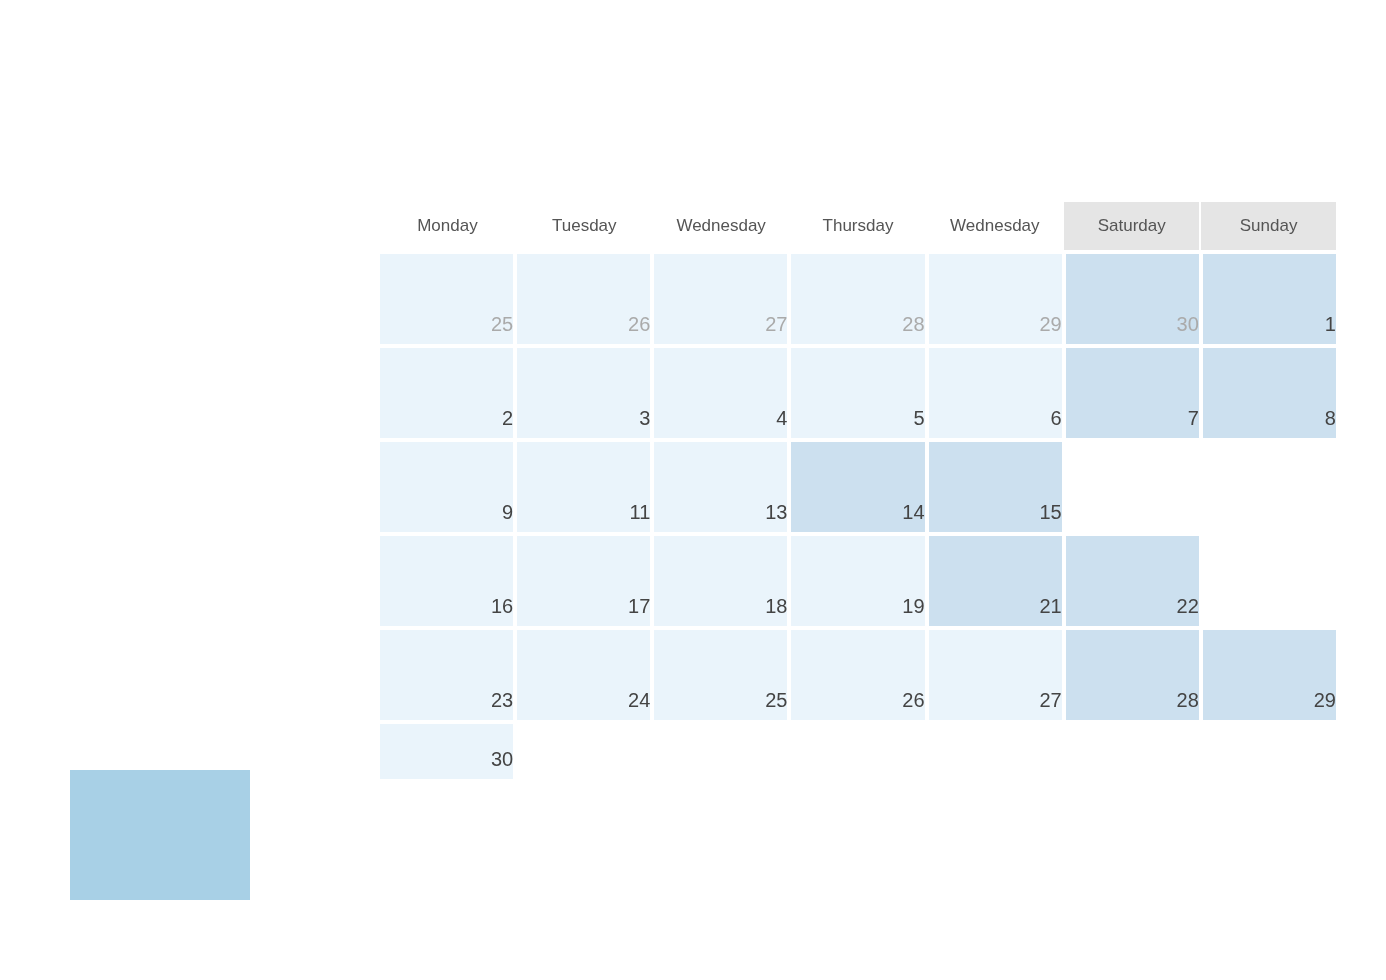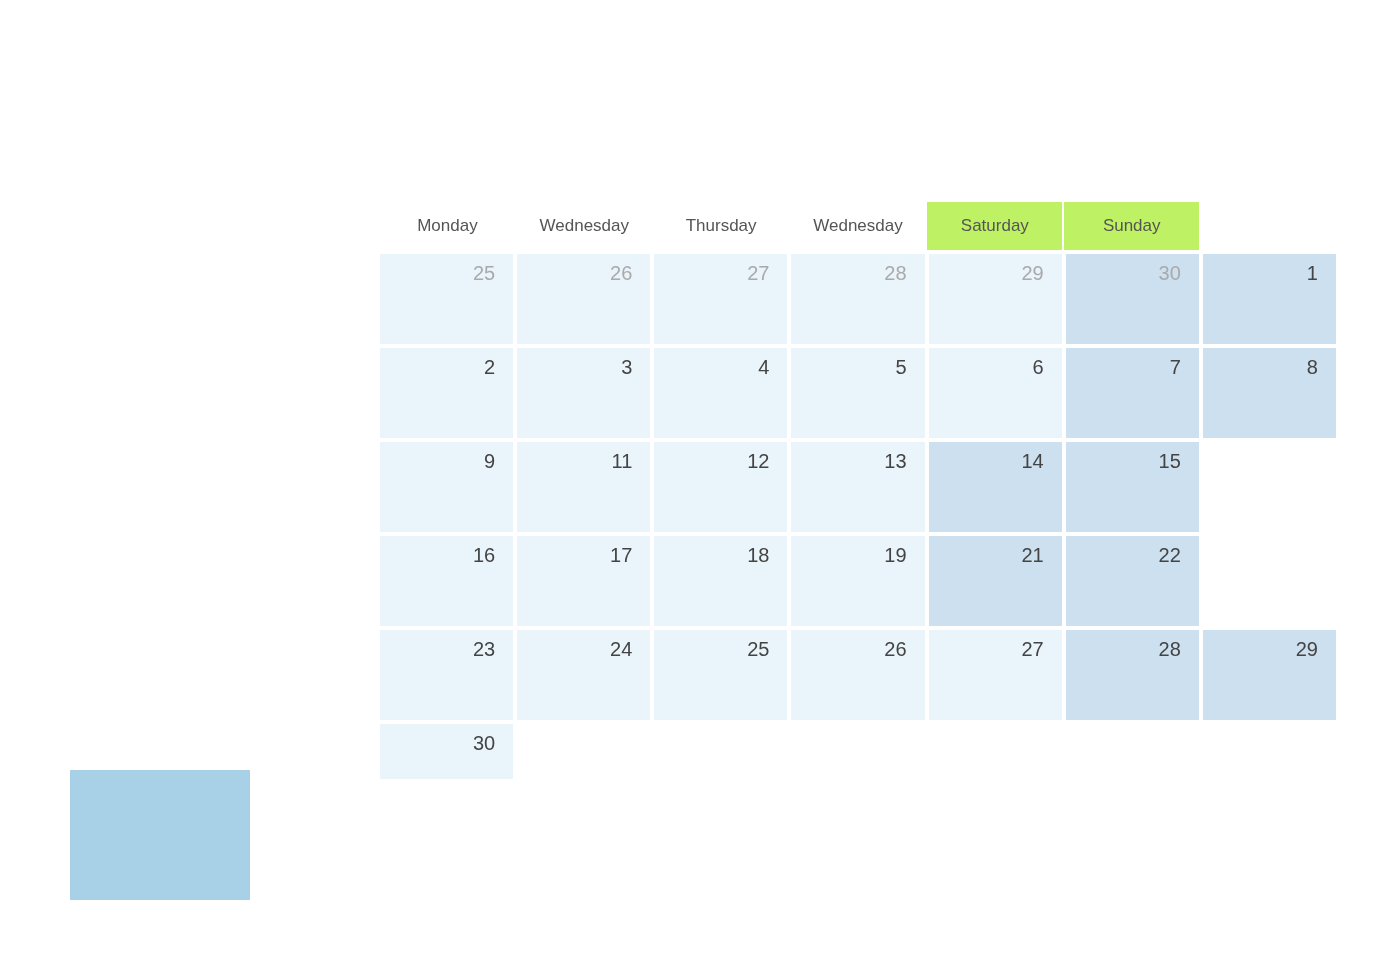--- a/index.html
+++ b/index.html
@@ -74,41 +74,42 @@
     }
     .header-cell {
       background: #ffffff;
       text-align: center;
       padding: 14px 8px;
       font-size: 17px;
       color: #555555;
       font-weight: 400;
     }
     .header-cell.weekend {
-      background: #bef264;
+      background: #e5e5e5;
     }
     .calendar-body {
       display: flex;
       flex-direction: column;
       gap: 4px;
       flex: 1;
     }
     .week-row {
       display: grid;
       grid-template-columns: repeat(7, 1fr);
       gap: 4px;
       flex: 1;
     }
     .day-cell {
       background: #eaf4fb;
-      padding: 8px 18px;
+      padding: 8px 0;
       display: flex;
       flex-direction: column;
       align-items: flex-end;
       min-height: 90px;
+      justify-content: flex-end;
     }
     .day-cell.weekend {
       background: #cce0ef;
     }
     .day-cell.prev-month .day-number,
     .day-cell.next-month .day-number {
       color: #aaaaaa;
     }
     .day-cell.current-month .day-number {
       color: #444444;
@@ -134,20 +135,21 @@
       <div class="year-title"></div>
     </div>
     <div class="month-number-box">
       <div class="month-number"></div>
     </div>
   </div>
 
   <div class="calendar-grid">
     <div class="header-row" id="header-row">
         <div class="header-cell">Monday</div>
+        <div class="header-cell">Tuesday</div>
         <div class="header-cell">Wednesday</div>
         <div class="header-cell">Thursday</div>
         <div class="header-cell">Wednesday</div>
         <div class="header-cell weekend">Saturday</div>
         <div class="header-cell weekend">Sunday</div>
       </div>
     <div class="calendar-body" id="calendar-body">
         <div class="week-row">
           <div class="day-cell prev-month">
             <span class="day-number">25</span>
@@ -195,23 +197,20 @@
           </div>
         </div>
         <div class="week-row">
           <div class="day-cell current-month">
             <span class="day-number">9</span>
           </div>
           <div class="day-cell current-month">
             <span class="day-number">11</span>
           </div>
           <div class="day-cell current-month">
-            <span class="day-number">12</span>
-          </div>
-          <div class="day-cell current-month">
             <span class="day-number">13</span>
           </div>
           <div class="day-cell current-month weekend">
             <span class="day-number">14</span>
           </div>
           <div class="day-cell current-month weekend">
             <span class="day-number">15</span>
           </div>
         </div>
         <div class="week-row">

